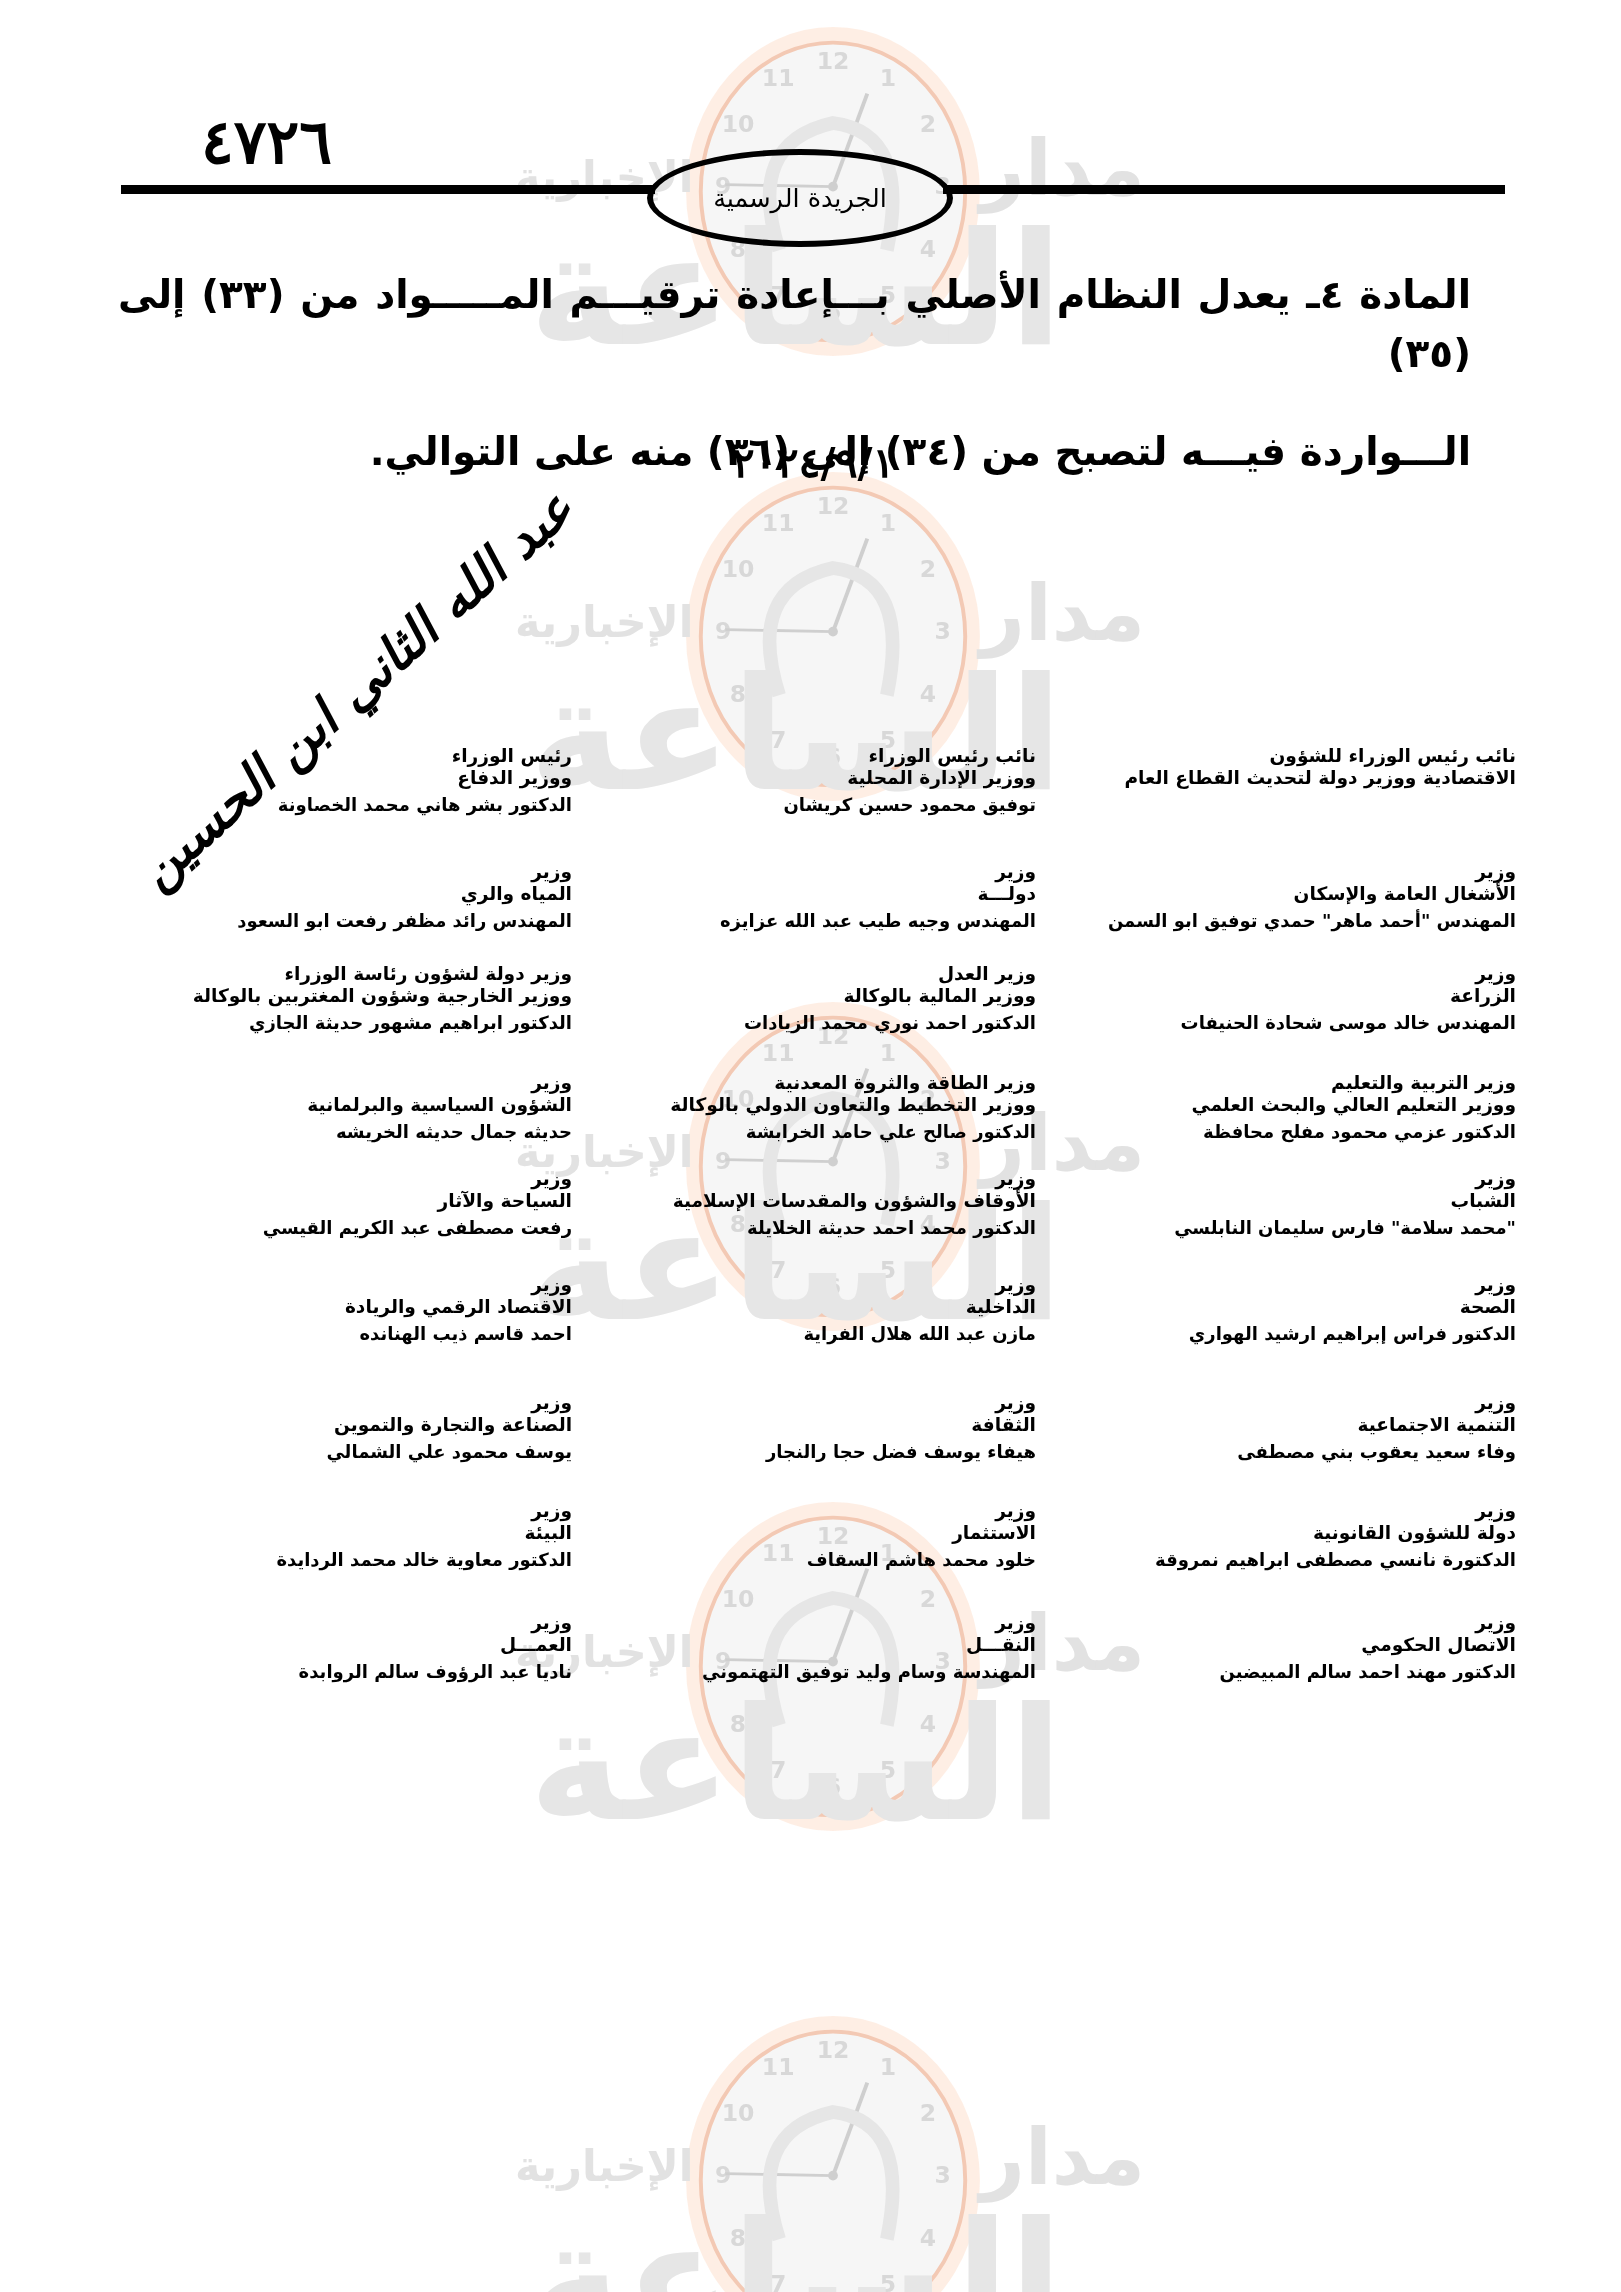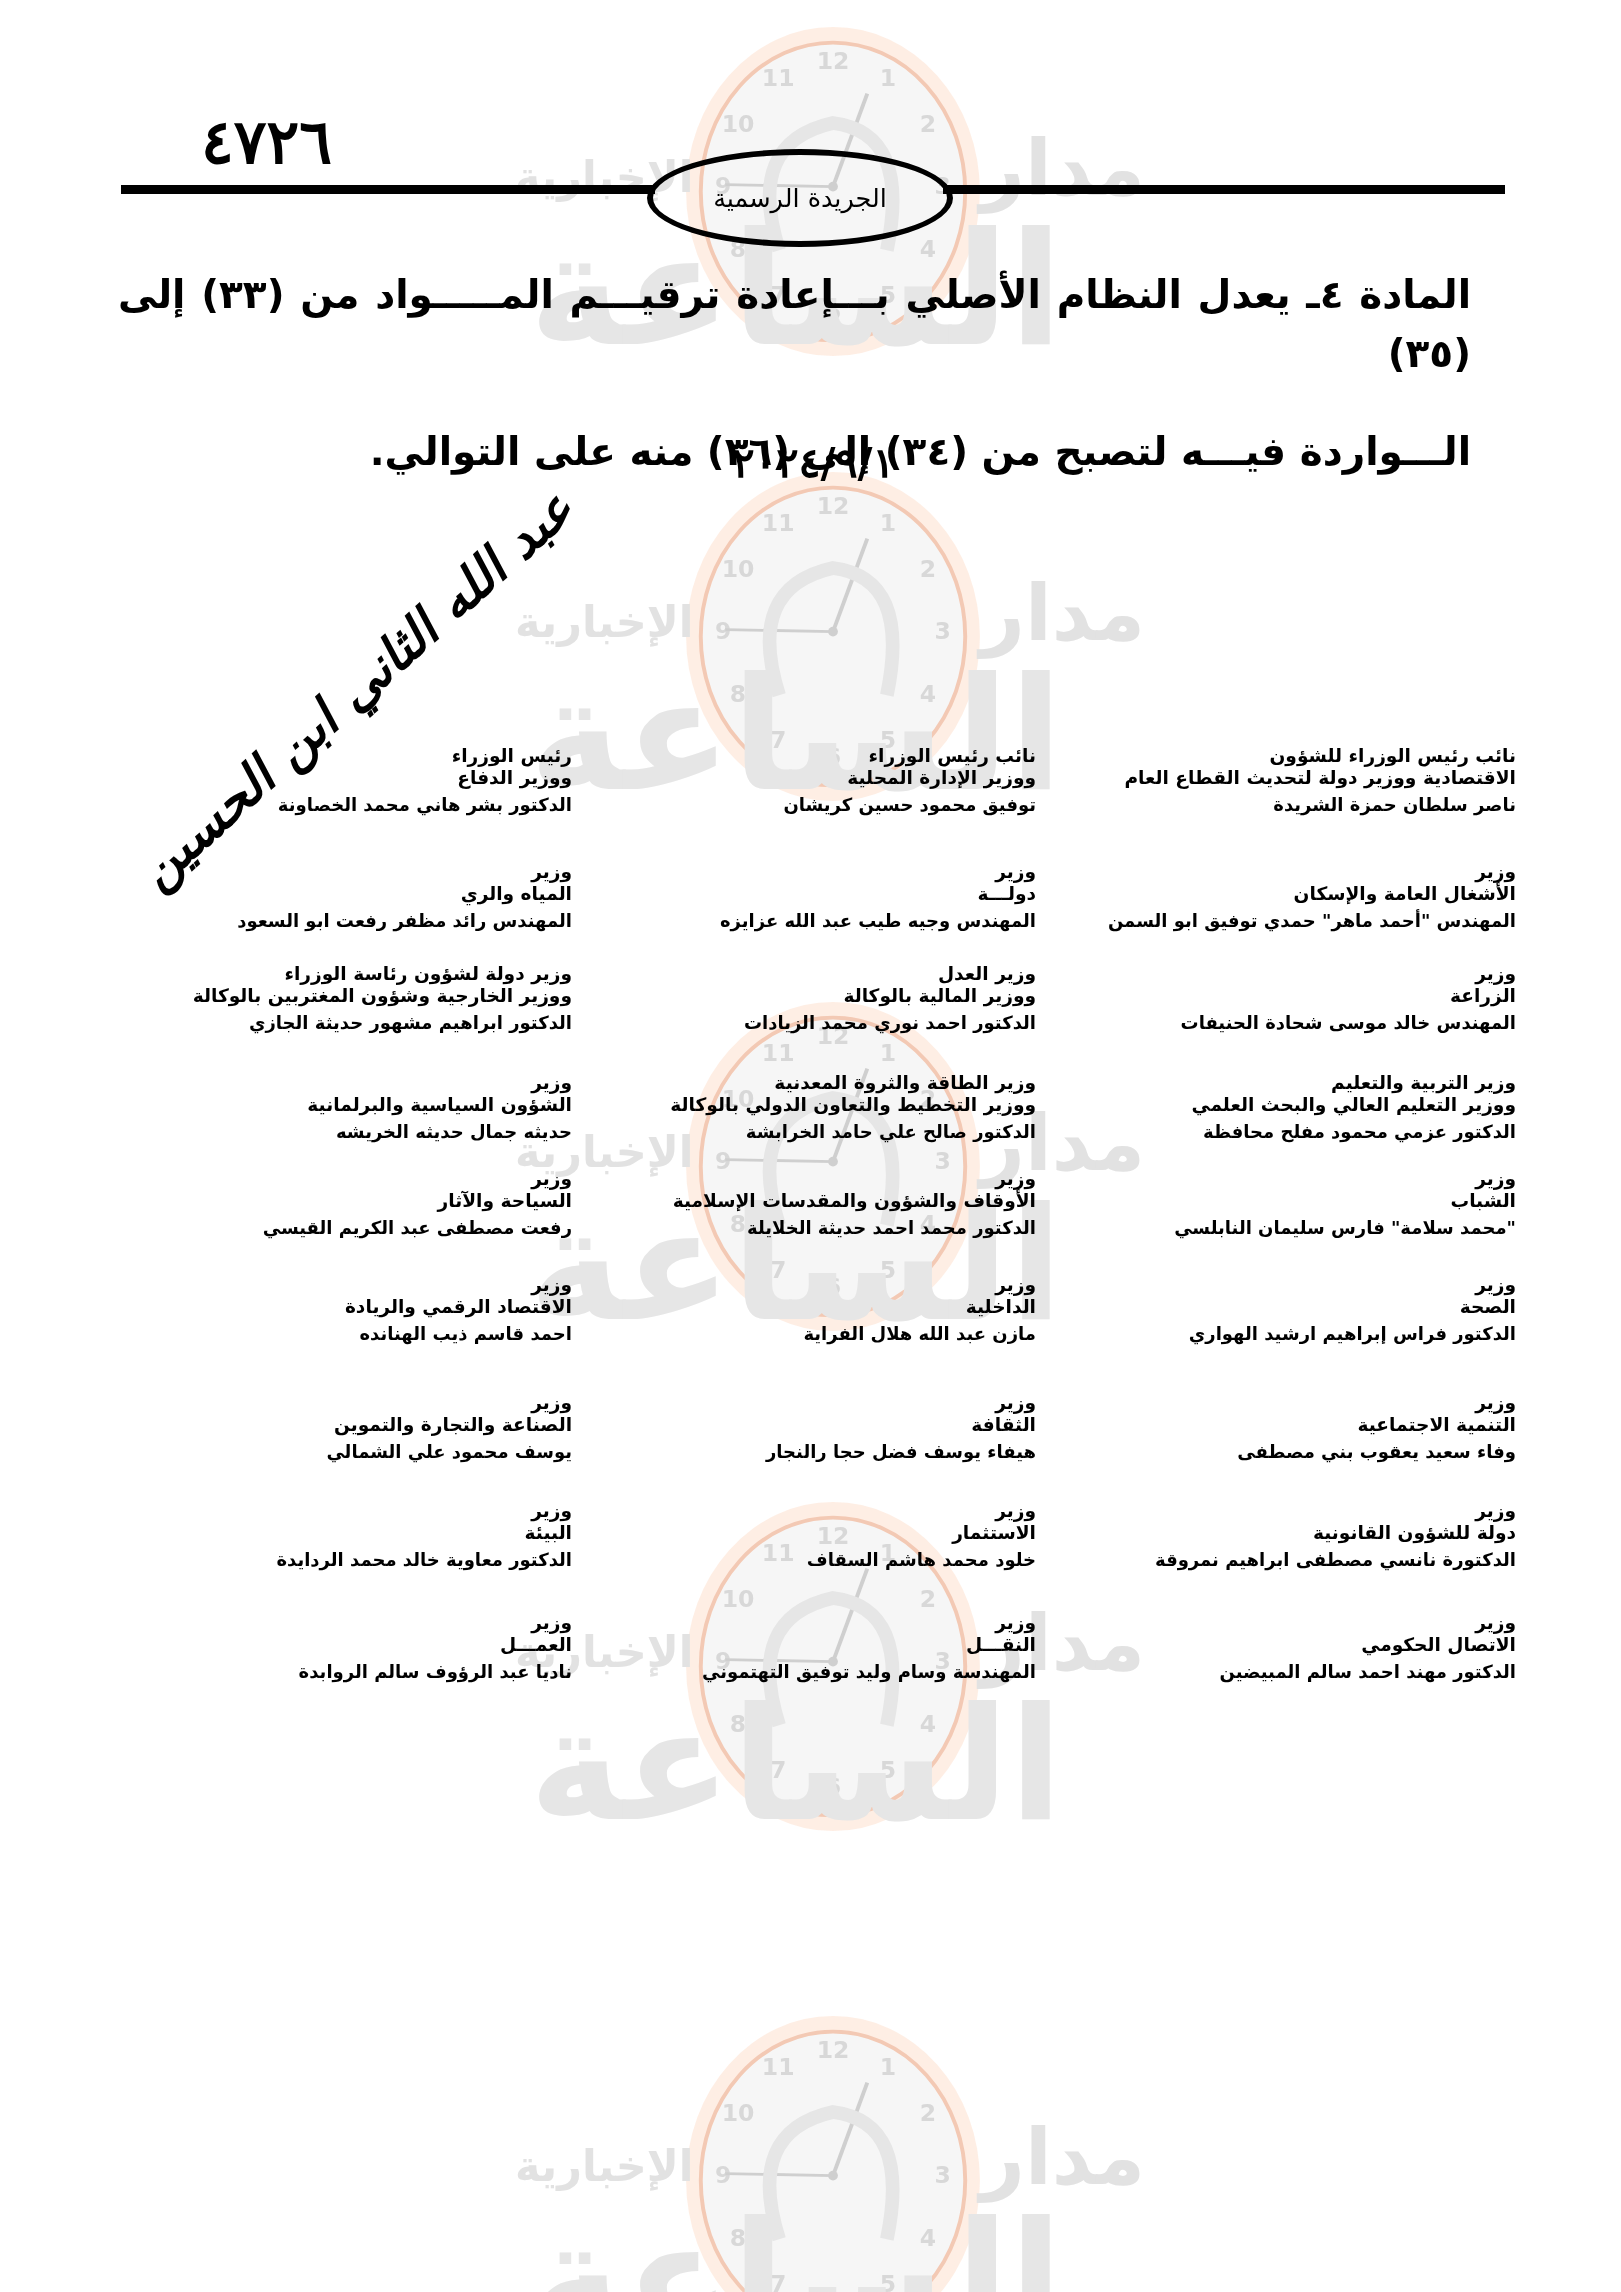--- a/index.html
+++ b/index.html
@@ -179,21 +179,20 @@
 </div>
 
 <div class="date">٢٠٢٤/٩/١</div>
 
 <div class="signature">عبد الله الثاني ابن الحسين</div>
 
 <div id="ministers">
     <div class="minister" style="left: 1006px; top: 745px;">
       <span class="t">نائب رئيس الوزراء للشؤون</span>
       <span class="t">الاقتصادية ووزير دولة لتحديث القطاع العام</span>
-      <span class="n">ناصر سلطان حمزة الشريدة</span>
     </div>
     <div class="minister" style="left: 526px; top: 745px;">
       <span class="t">نائب رئيس الوزراء</span>
       <span class="t">ووزير الإدارة المحلية</span>
       <span class="n">توفيق محمود حسين كريشان</span>
     </div>
     <div class="minister" style="left: 62px; top: 745px;">
       <span class="t">رئيس الوزراء</span>
       <span class="t">ووزير الدفاع</span>
       <span class="n">الدكتور بشر هاني محمد الخصاونة</span>

